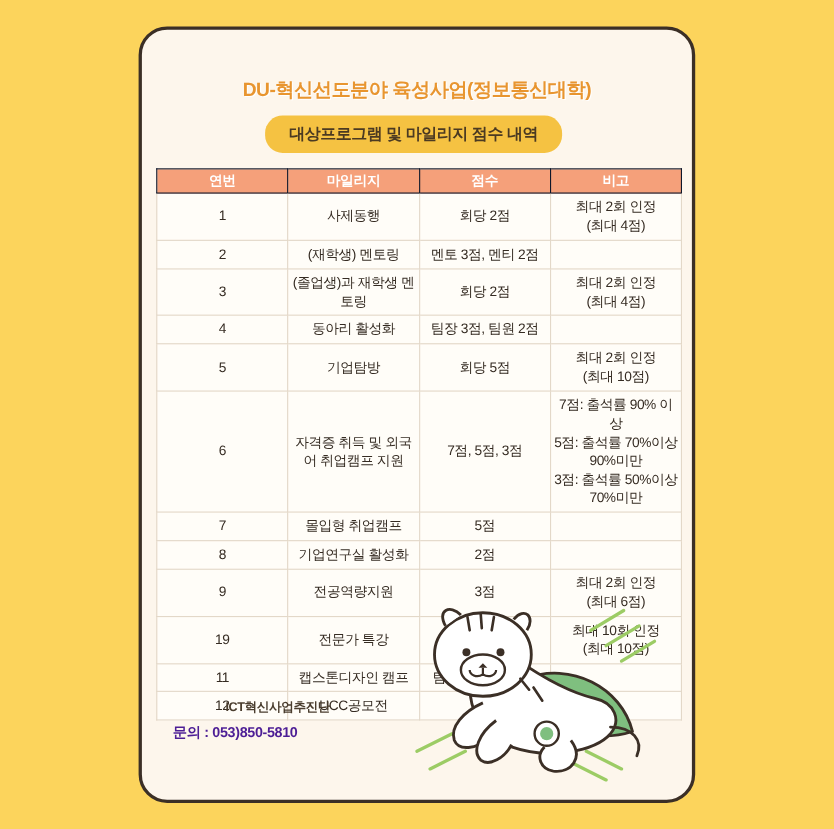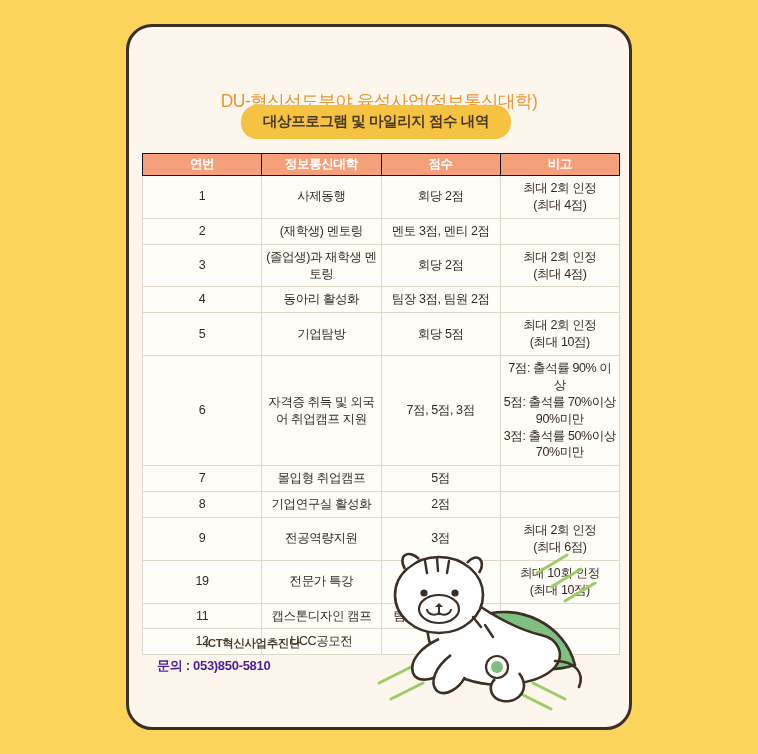--- a/index.html
+++ b/index.html
@@ -23,26 +23,25 @@
     border: 3px solid #3b2f26;
     border-radius: 26px;
     overflow: hidden;
   }
   .title {
     position: absolute;
     top: 42px;
     left: 0; right: 0;
     text-align: center;
     font-size: 17.5px;
-    font-weight: normal;
+    font-weight: bold;
     color: #e8952f;
     letter-spacing: -0.5px;
     text-shadow: 1px 1px 0 #fff;
     font-family: "Liberation Sans", sans-serif;
-    margin-top: 20px;
   }
   .subtitle-wrap {
     position: absolute;
     top: 78px;
     left: 0; right: 6px;
     text-align: center;
   }
   .subtitle {
     display: inline-block;
     background: #f5c242;
@@ -127,21 +126,21 @@
   <div class="title">DU-혁신선도분야 육성사업(정보통신대학)</div>
 
   <div class="subtitle-wrap">
     <span class="subtitle">대상프로그램 및 마일리지 점수 내역</span>
   </div>
 
   <table class="mileage">
     <thead>
       <tr>
         <th>연번</th>
-        <th>정보통신대학</th>
+        <th>마일리지</th>
         <th>점수</th>
         <th>비고</th>
       </tr>
     </thead>
     <tbody>
         <tr>
           <td class="col-no">1</td>
           <td class="col-name">사제동행</td>
           <td class="col-score">회당 2점</td>
           <td class="col-note">최대 2회 인정<br>(최대 4점)</td>

